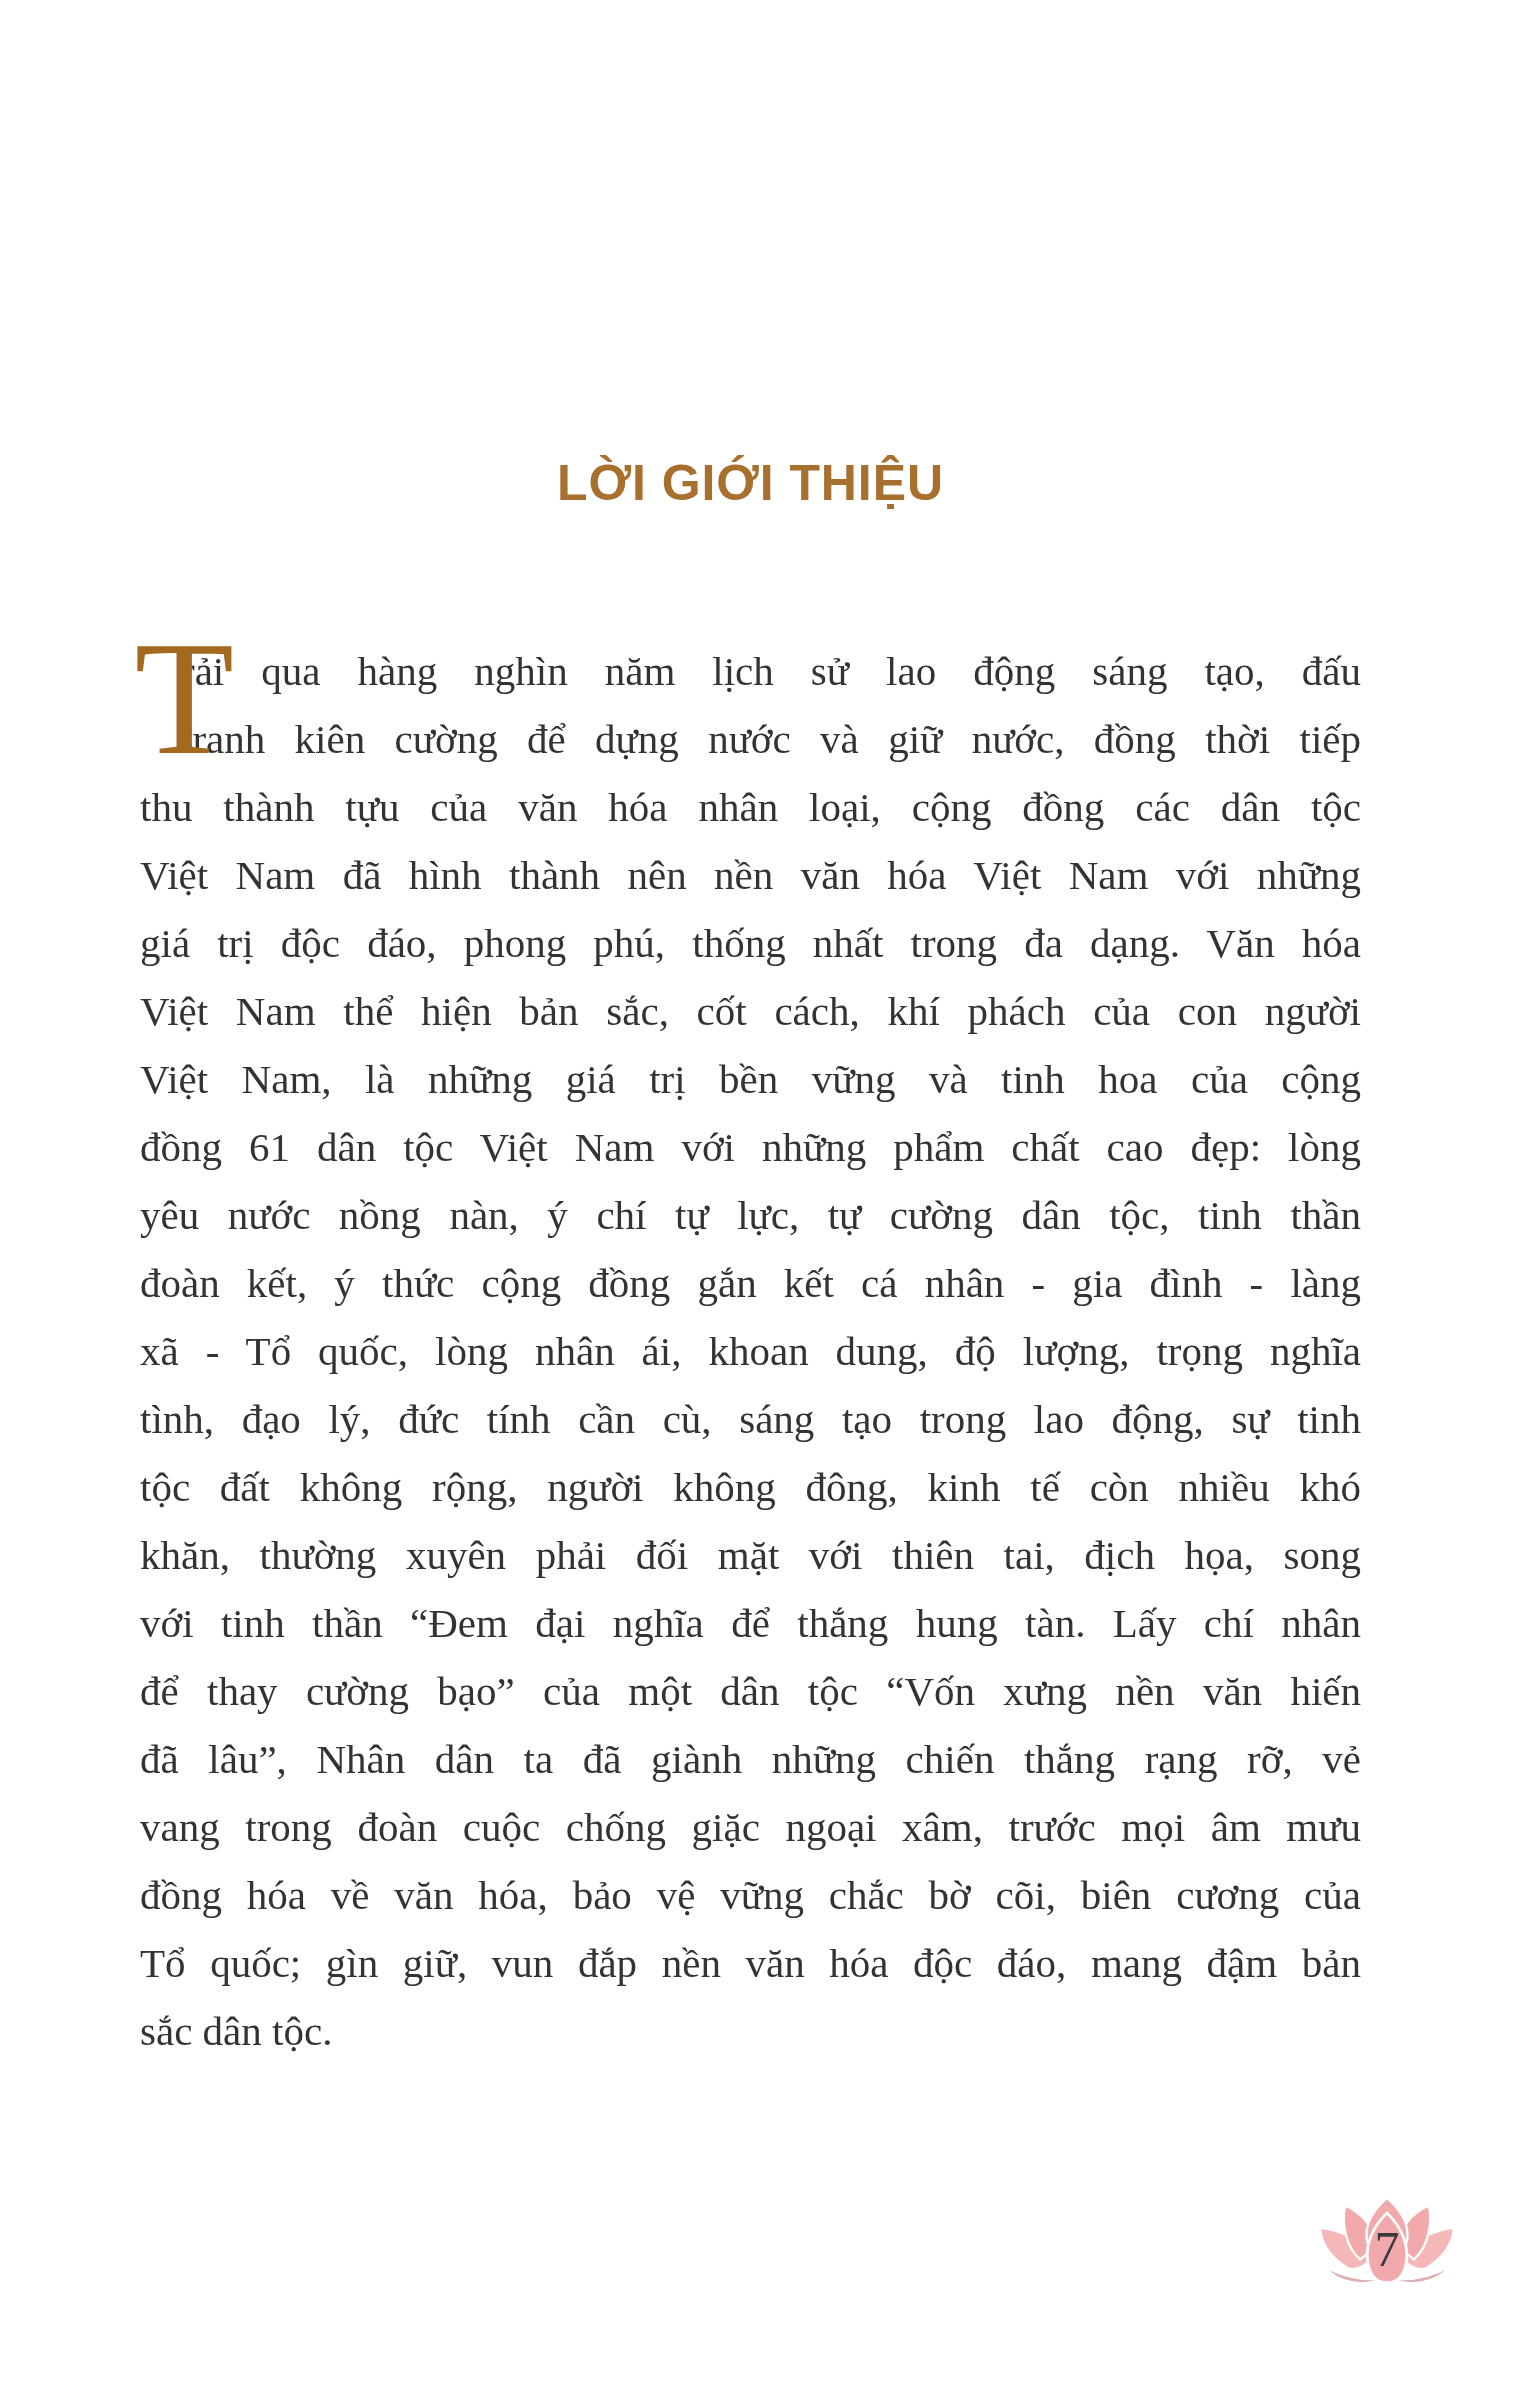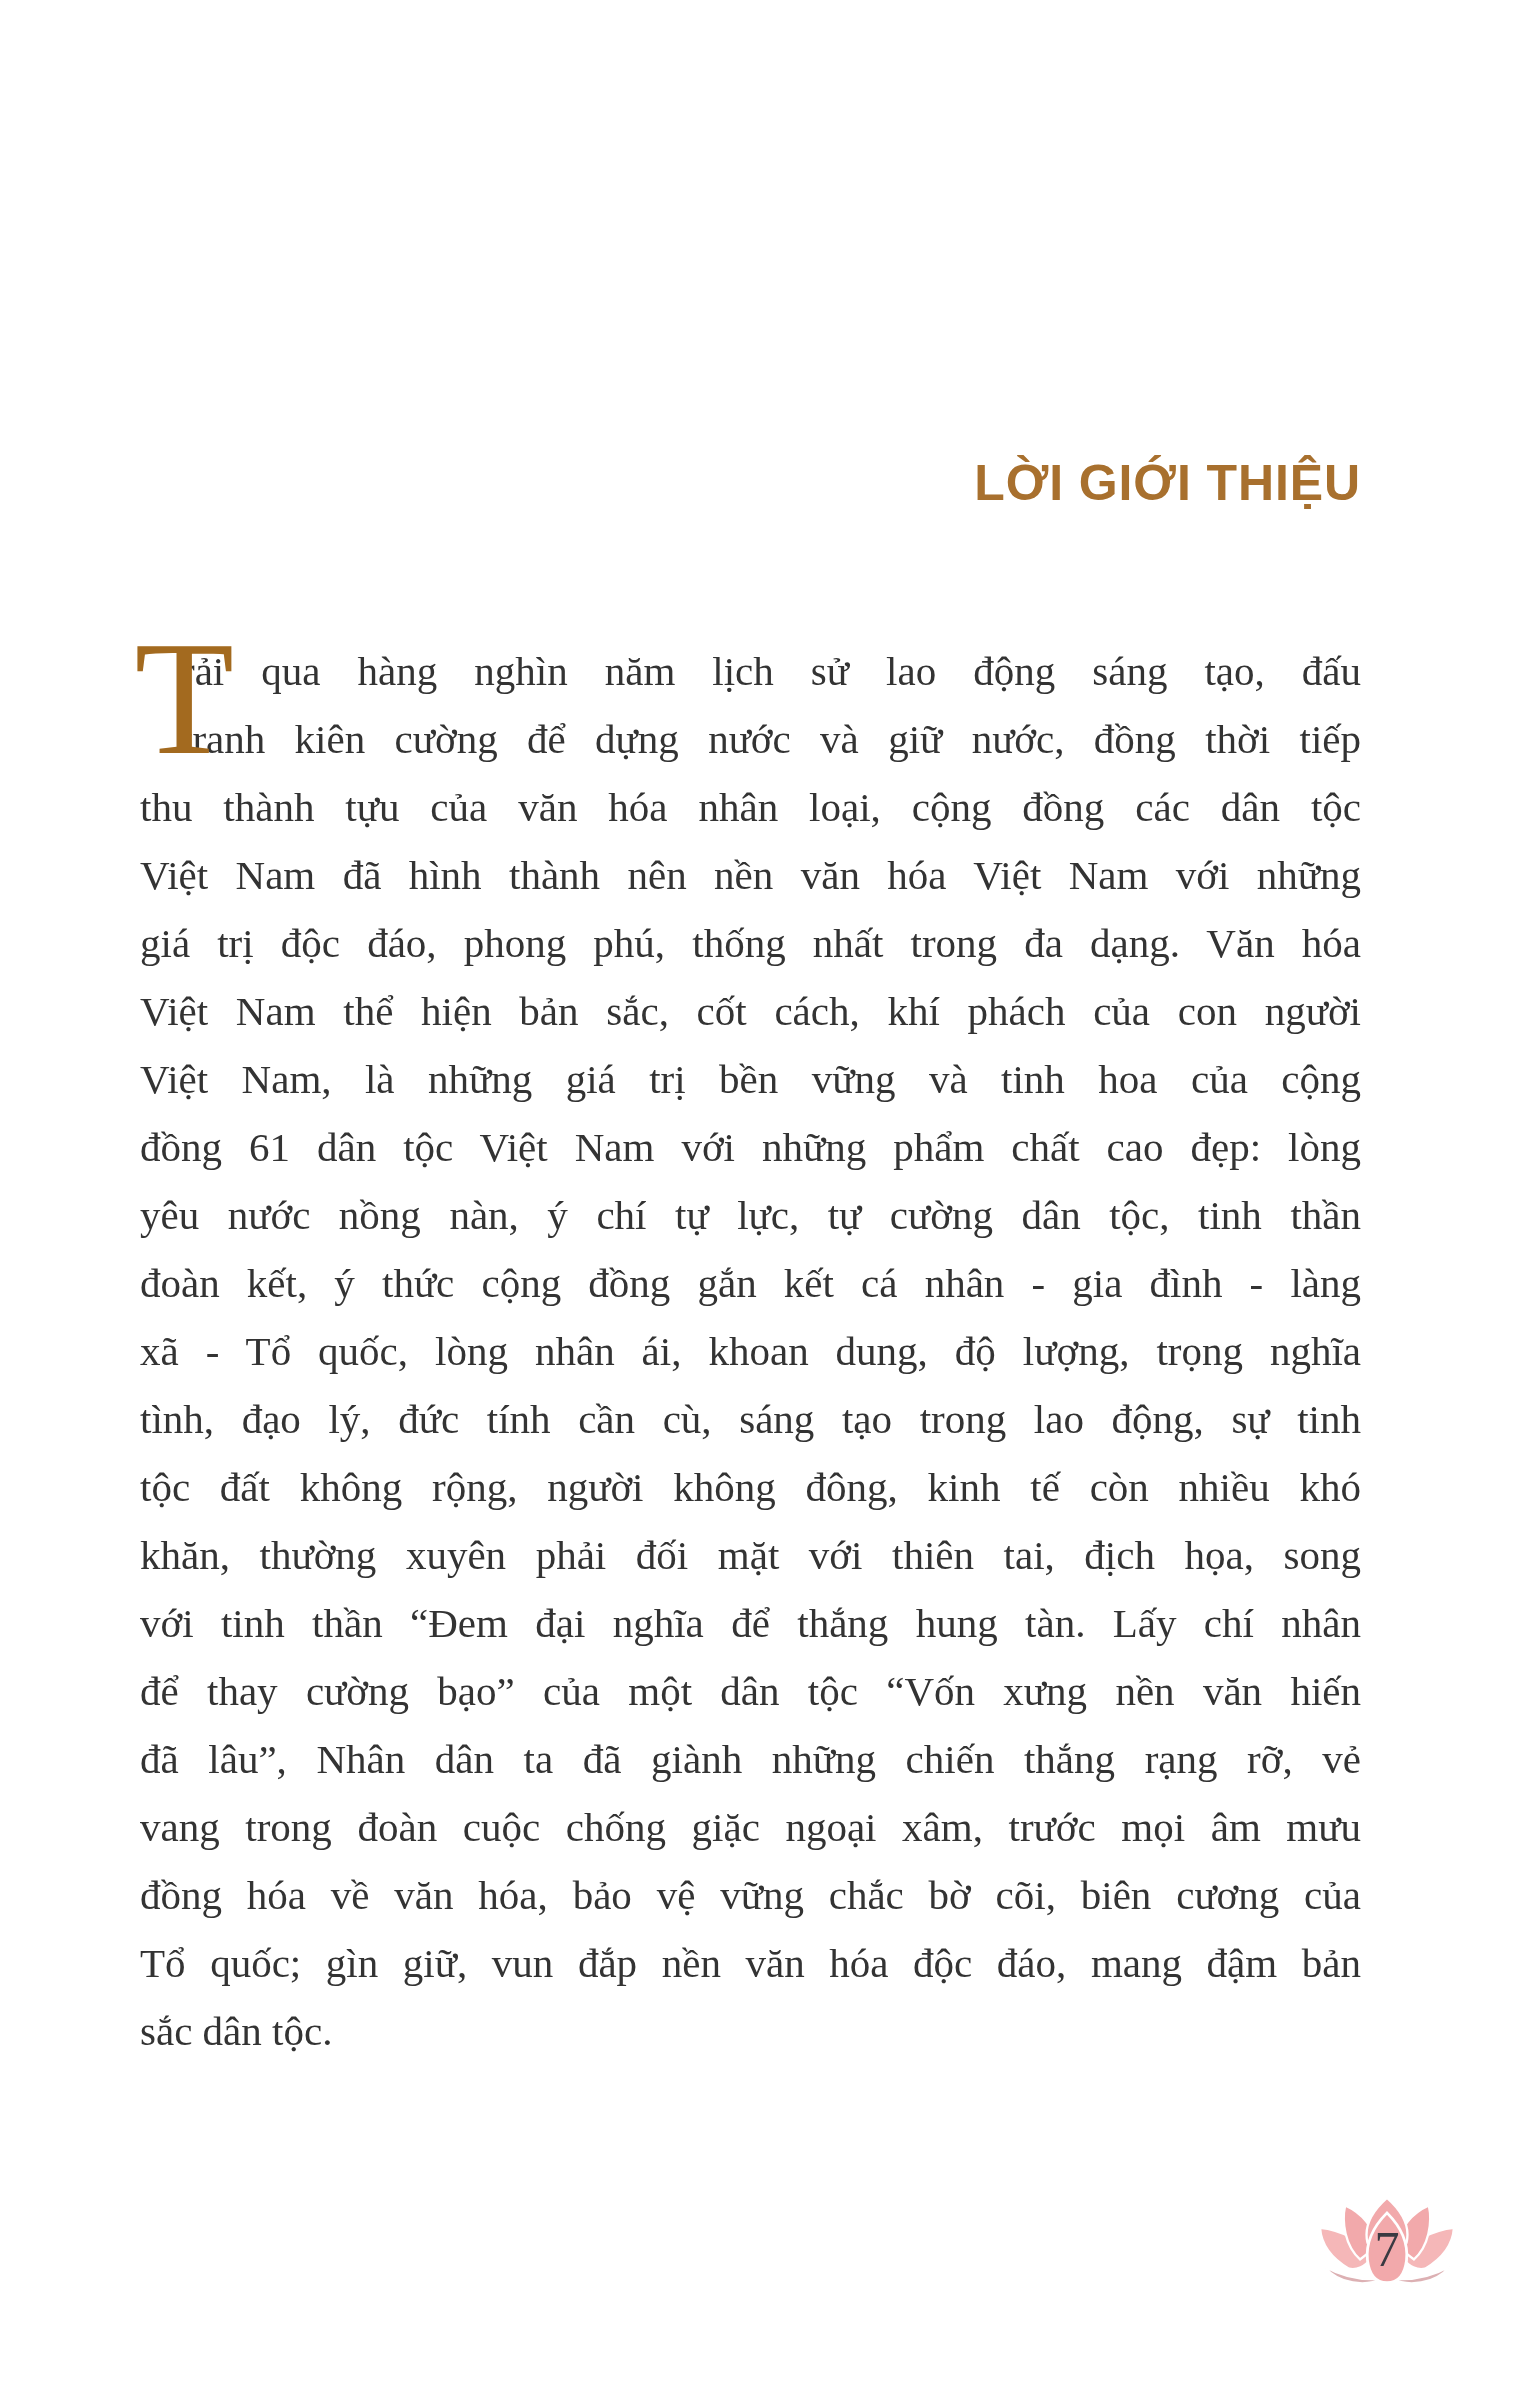--- a/index.html
+++ b/index.html
@@ -10,21 +10,21 @@
     background: #ffffff;
     overflow: hidden;
     font-family: "Liberation Serif", serif;
   }
   .title {
     position: absolute;
     left: 140px;
     top: 454px;
     width: 1221px;
     margin: 0;
-    text-align: right;
+    text-align: center;
     font-family: "Liberation Sans", sans-serif;
     font-weight: bold;
     font-size: 50px;
     letter-spacing: 0.9px;
     color: #a8702e;
   }
   .body-block {
     position: absolute;
     left: 140px;
     top: 637px;

